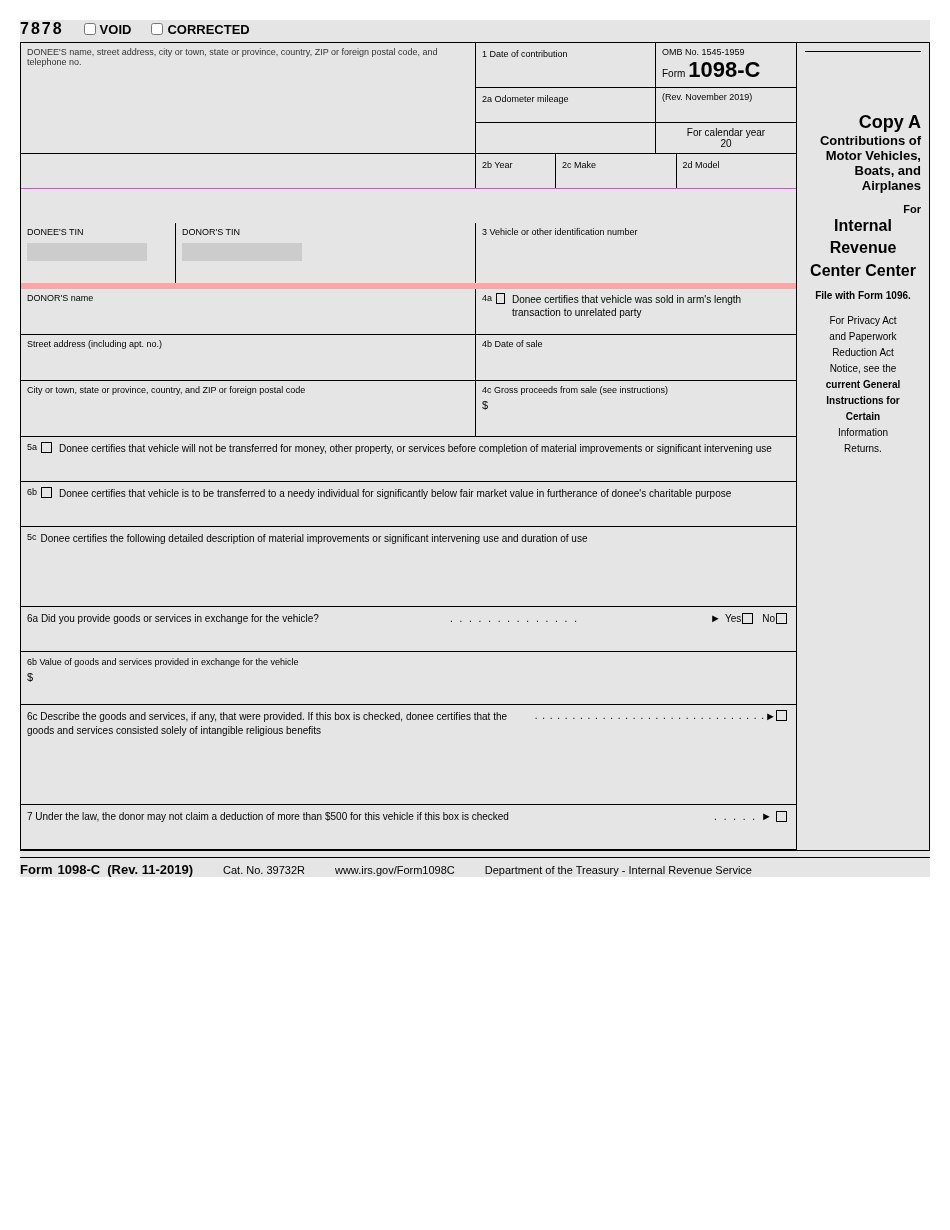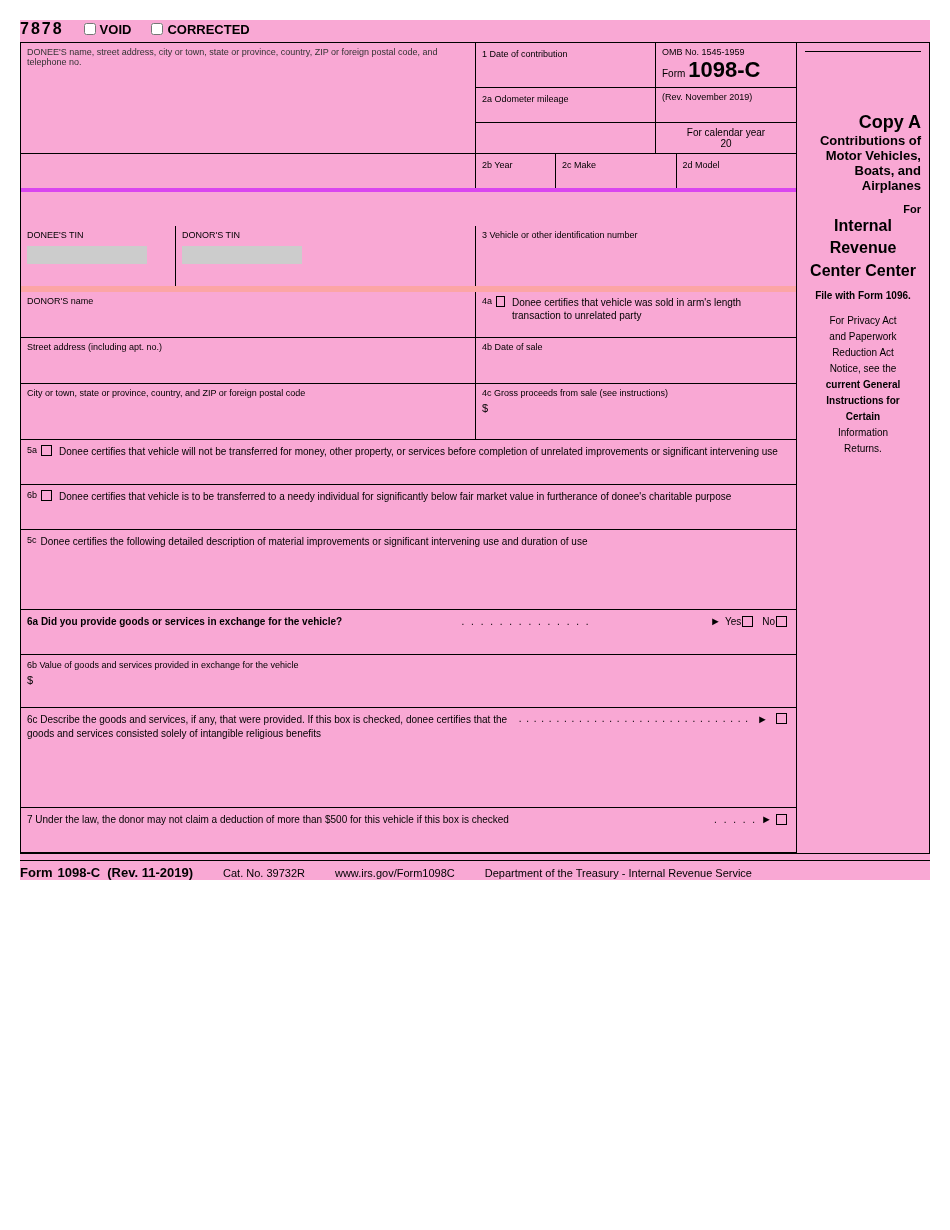--- a/index.html
+++ b/index.html
@@ -6,21 +6,21 @@
     body {
       background: #fff;
       font-family: Arial, sans-serif;
       font-size: 11px;
       color: #000;
       padding: 20px;
     }
     .page {
       width: 910px;
       margin: 0 auto;
-      background: #f9a8d4;
+      background: #e5e5e5;
     }
     .top-line {
       display: flex;
       align-items: center;
       gap: 20px;
       margin-bottom: 4px;
       font-size: 13px;
       font-weight: bold;
     }
     .top-line .form-num {
@@ -150,21 +150,21 @@
             <div style="flex:1; border-right:1px solid #000; padding:4px 6px;">
             </div>
             <div style="width:140px; padding:4px 6px; text-align:center;">
               <div style="font-size:10px;">For calendar year</div>
               <div style="font-size:10px;">20</div>
             </div>
           </div>
         </div>
       </div>
 
-      <div style="display:flex; border-bottom:4px solid #d946ef;">
+      <div style="display:flex; border-bottom:1px solid #d946ef;">
         <div style="flex:1; border-right:1px solid #000; padding:4px 6px; min-height:30px;">
         </div>
         <div style="width:320px; display:flex;">
           <div style="width:80px; border-right:1px solid #000; padding:4px 6px;">
             <span class="section-label">2b  Year</span>
             <div style="min-height:14px;"></div>
           </div>
           <div style="flex:1; border-right:1px solid #000; padding:4px 6px;">
             <span class="section-label">2c  Make</span>
             <div style="min-height:14px;"></div>
@@ -225,59 +225,59 @@
           <div class="section-label">4c  Gross proceeds from sale (see instructions)</div>
           <div style="margin-top:4px;">$</div>
           <div style="min-height:20px;"></div>
         </div>
       </div>
 
       <div class="full-row">
         <div style="display:flex; align-items:flex-start; gap:4px;">
           <span class="section-label">5a</span>
           <span class="checkbox-inline"></span>
-          <span style="font-size:10px; line-height:1.4;">Donee certifies that vehicle will not be transferred for money, other property, or services before completion of unrelated improvements or significant intervening use</span>
+          <span style="font-size:10px; line-height:1.4;">Donee certifies that vehicle will not be transferred for money, other property, or services before completion of material improvements or significant intervening use</span>
         </div>
       </div>
 
       <div class="full-row">
         <div style="display:flex; align-items:flex-start; gap:4px;">
           <span class="section-label">6b</span>
           <span class="checkbox-inline"></span>
           <span style="font-size:10px; line-height:1.4;">Donee certifies that vehicle is to be transferred to a needy individual for significantly below fair market value in furtherance of donee's charitable purpose</span>
         </div>
       </div>
 
       <div class="full-row-tall">
         <div style="display:flex; align-items:flex-start; gap:4px;">
           <span class="section-label">5c</span>
           <span style="font-size:10px; line-height:1.4;">Donee certifies the following detailed description of material improvements or significant intervening use and duration of use</span>
         </div>
       </div>
 
       <div class="full-row">
         <div style="display:flex; align-items:center; justify-content:space-between;">
-          <span style="font-size:10px;font-weight:bold;">6a  Did you provide goods or services in exchange for the vehicle?</span>
+          <span style="font-size:10px;">6a  Did you provide goods or services in exchange for the vehicle?</span>
           <span style="font-size:10px; letter-spacing:2px; flex:1; text-align:center;">. . . . . . . . . . . . . .</span>
           <span style="margin-right:4px;">►</span>
           <span style="font-size:10px;">Yes</span>
           <span class="checkbox-inline" style="margin-left:1px;"></span>
           <span style="font-size:10px; margin-left:6px;">No</span>
           <span class="checkbox-inline" style="margin-left:1px;"></span>
         </div>
       </div>
 
       <div class="full-row">
         <div class="section-label">6b  Value of goods and services provided in exchange for the vehicle</div>
         <div style="margin-top:4px;">$</div>
         <div style="min-height:16px;"></div>
       </div>
 
       <div class="full-row-final">
-        <div style="display:flex; align-items:flex-start; gap:8px; flex-wrap:wrap;">
+        <div style="display:flex; align-items:flex-start; gap:0; flex-wrap:wrap;">
           <span style="font-size:10px; line-height:1.4; flex:1;">6c  Describe the goods and services, if any, that were provided. If this box is checked, donee certifies that the goods and services consisted solely of intangible religious benefits</span>
           <span style="font-size:10px; white-space:nowrap; letter-spacing:1px;">. . . . . . . . . . . . . . . . . . . . . . . . . . . . . . .</span>
           <span>►</span>
           <span class="checkbox-inline"></span>
         </div>
       </div>
 
       <div class="full-row">
         <div style="display:flex; align-items:center; justify-content:space-between;">
           <span style="font-size:10px; flex:1;">7   Under the law, the donor may not claim a deduction of more than $500 for this vehicle if this box is checked</span>

